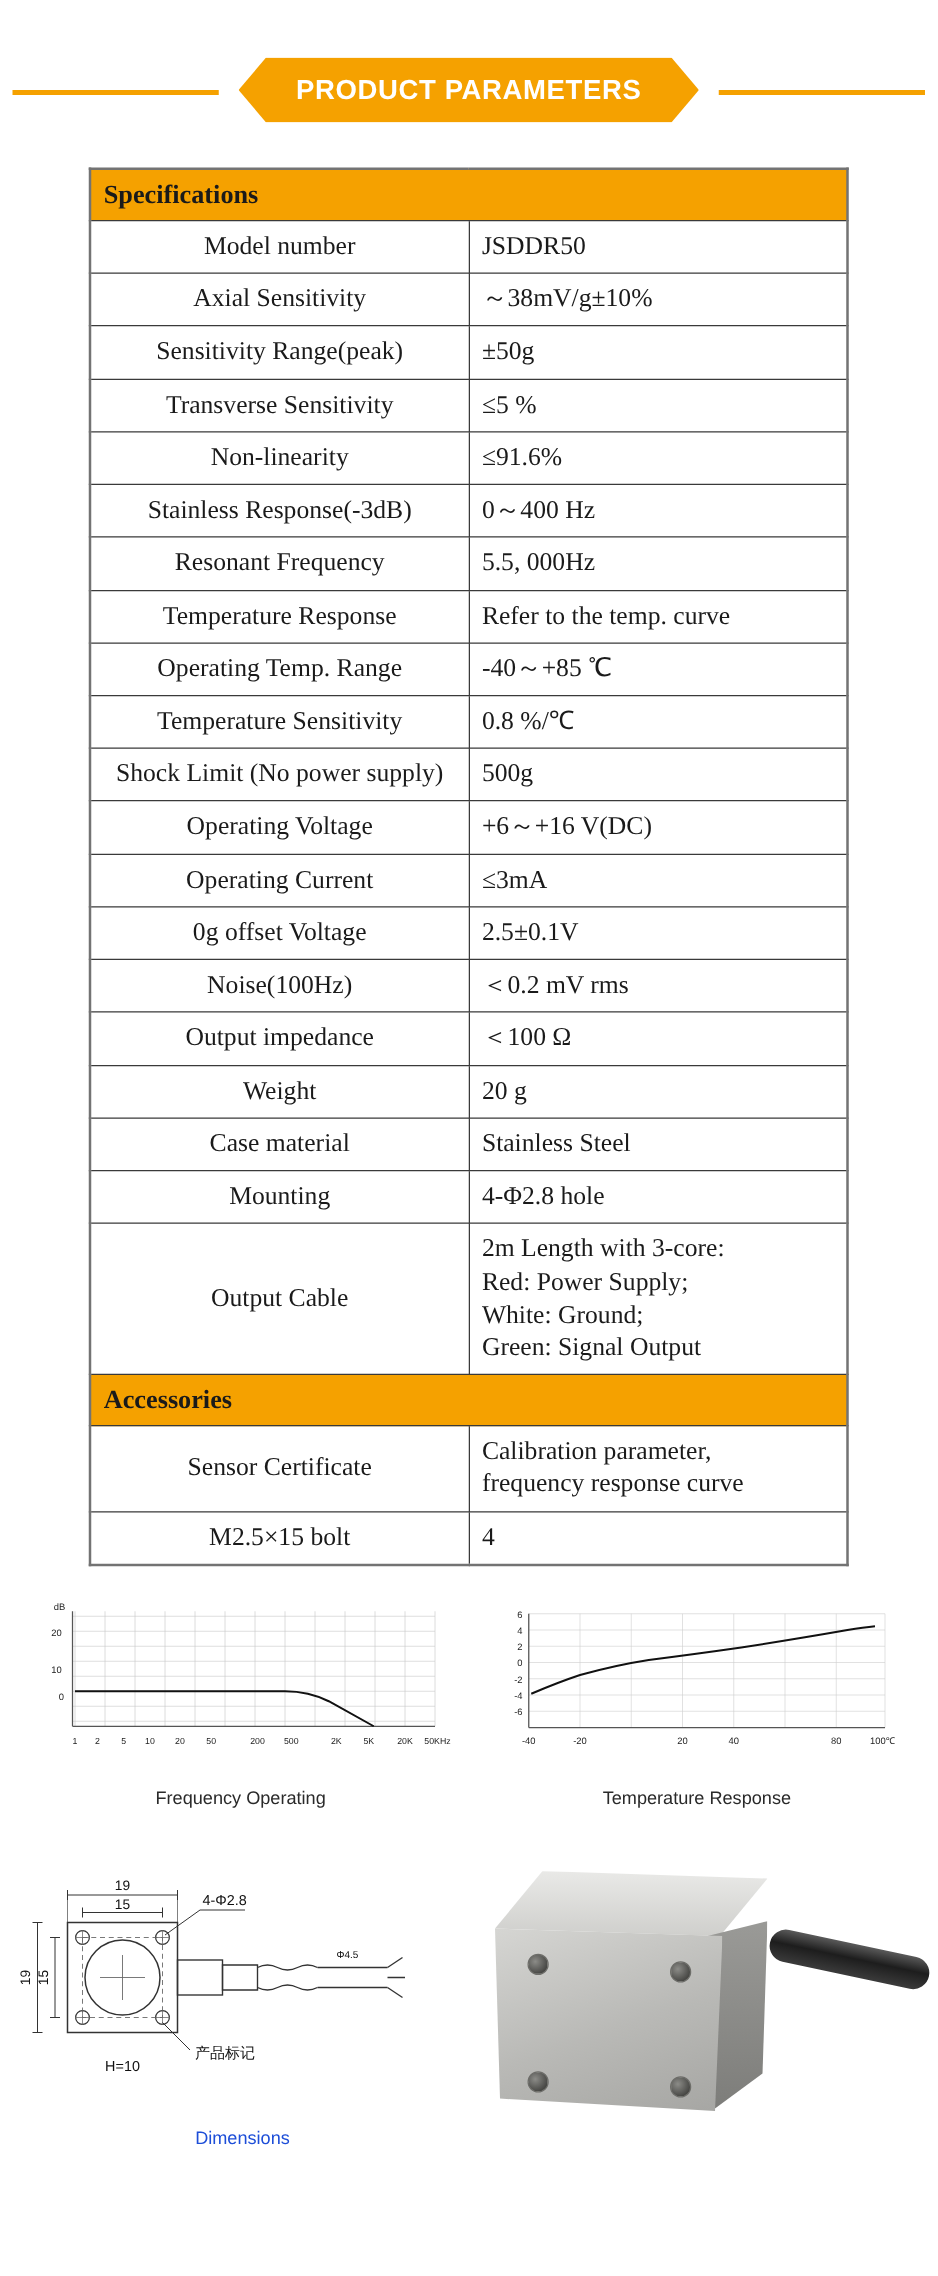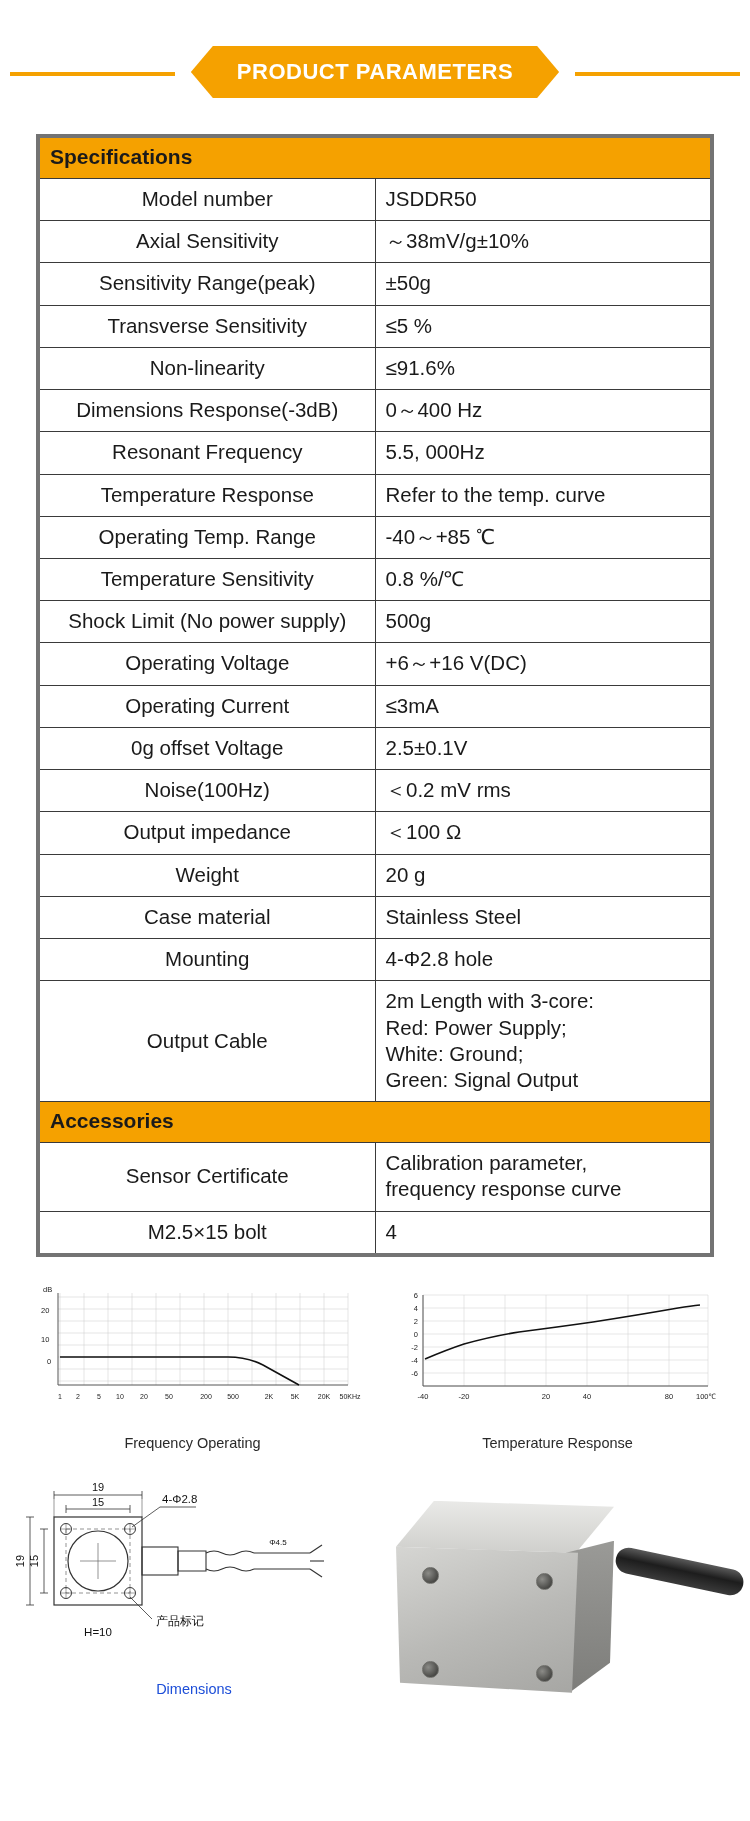--- a/index.html
+++ b/index.html
@@ -40,25 +40,26 @@
     color: #ffffff;
     font-size: 22px;
     font-weight: bold;
     letter-spacing: 0.5px;
     padding: 13px 46px;
     clip-path: polygon(22px 0, calc(100% - 22px) 0, 100% 50%, calc(100% - 22px) 100%, 22px 100%, 0 50%);
   }
 
   
   .spec-table {
-    width: 678px;
+    width: 608px;
     margin: 14px auto 0 auto;
     border-collapse: collapse;
-    border: 4px solid #737373;
+    border: 2px solid #737373;
     table-layout: fixed;
+    font-family: Liberation Serif, serif;
   }
   .spec-table td {
     border: 1px solid #3a3a3a;
     font-size: 20.5px;
     color: #1a1a1a;
     padding: 7px 10px 8px 10px;
     vertical-align: middle;
     line-height: 1.28;
   }
   .spec-table td.col-label { width: 381px; text-align: center; }
@@ -84,21 +85,21 @@
     color: #2a2a2a;
     margin-top: 16px;
   }
   .chart-svg { display: block; margin: 0 auto; }
 
   
   .bottom {
     display: flex;
     width: 730px;
     margin: 22px auto 0 auto;
-    align-items: flex-start;
+    align-items: flex-end;
   }
   .drawing-box { width: 368px; }
   .drawing-caption {
     text-align: center;
     font-size: 14.5px;
     color: #1d4ed8;
     margin-top: 14px;
   }
   .photo-box {
     width: 362px;
@@ -183,21 +184,21 @@
     </tr>
     <tr>
       <td class="col-label">Transverse Sensitivity</td>
       <td>≤5 %</td>
     </tr>
     <tr>
       <td class="col-label">Non-linearity</td>
       <td>≤91.6%</td>
     </tr>
     <tr>
-      <td class="col-label">Dimensions Response(-3dB)</td>
+      <td class="col-label">Stainless Response(-3dB)</td>
       <td>0～400 Hz</td>
     </tr>
     <tr>
       <td class="col-label">Resonant Frequency</td>
       <td>5.5, 000Hz</td>
     </tr>
     <tr>
       <td class="col-label">Temperature  Response</td>
       <td>Refer to the temp. curve</td>
     </tr>

